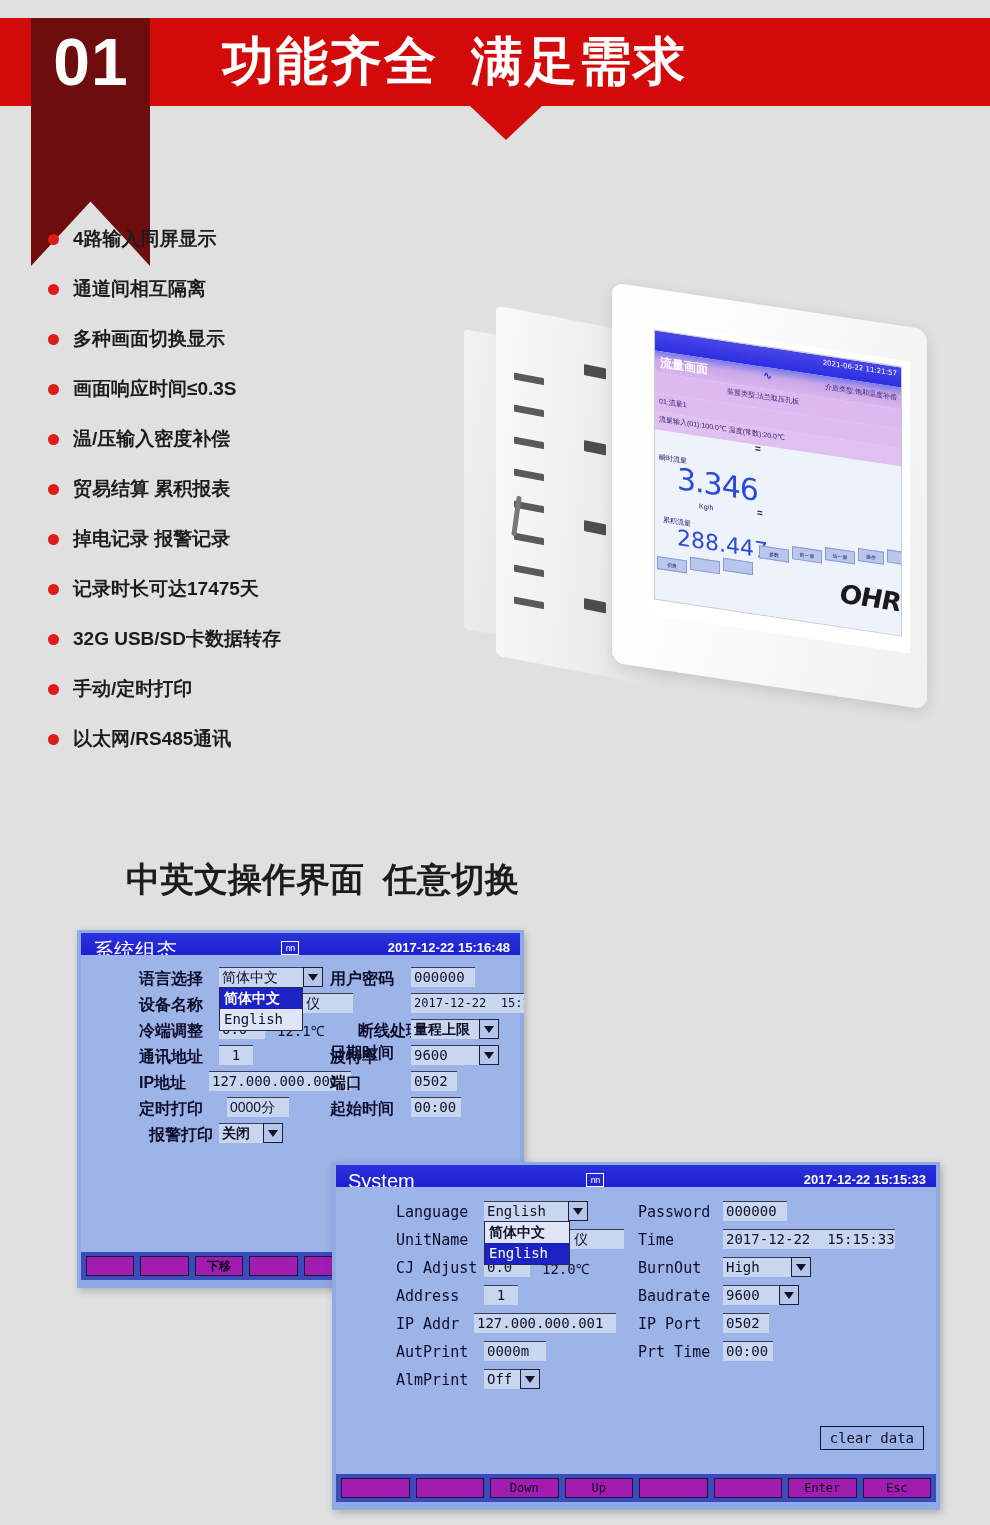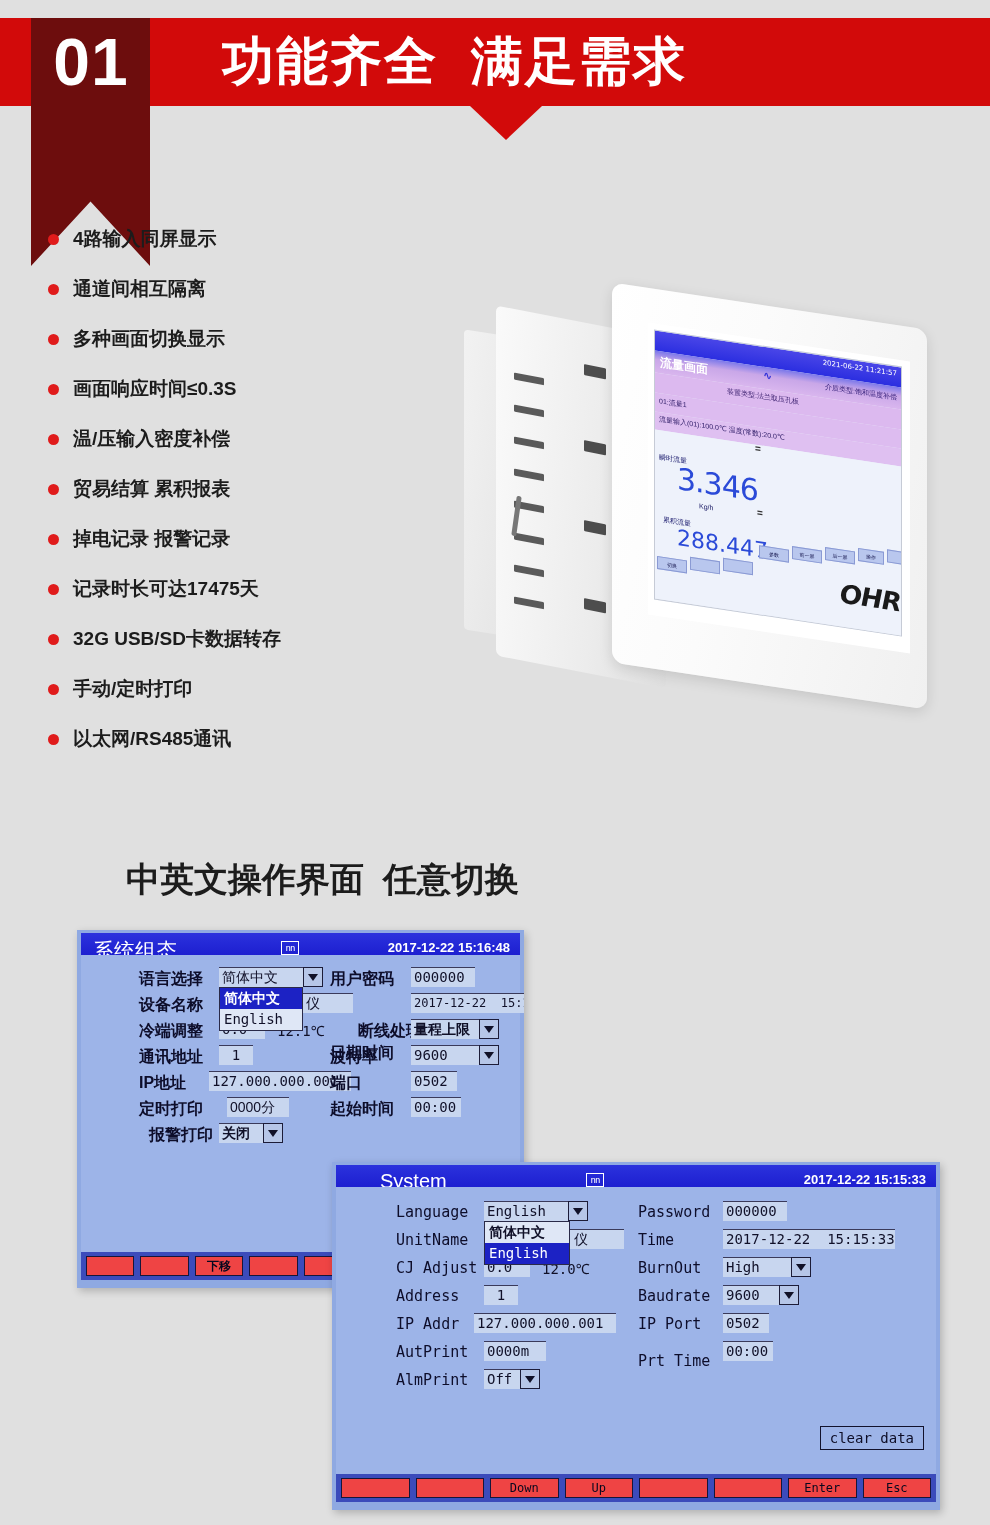--- a/index.html
+++ b/index.html
@@ -276,21 +276,21 @@
     height: 22px;
     background: linear-gradient(180deg,#2b32dd,#1d1fd0);
   }
   .tb-title {
     position: absolute;
     left: 12px; top: 4px;
     font-size: 21px;
     color: #ffffff;
     font-family: "Liberation Sans", sans-serif;
   }
-  .tb-title-en { font-family: "Liberation Sans", sans-serif; font-size:20px; top:5px;margin-left:32px;}
+  .tb-title-en { font-family: "Liberation Sans", sans-serif; font-size:20px; top:5px;}
   .tb-icon {
     position: absolute;
     top: 8px;
     width: 18px; height: 14px;
     border: 1px solid #ffffff;
     font-size: 9px; color:#ffffff; text-align:center; line-height:12px;
     letter-spacing:-1px;
   }
   .tb-stamp {
     position: absolute;
@@ -371,21 +371,21 @@
     width: 100%;
     height: 28px;
     background: #3b4bbb;
     display: flex;
     align-items: center;
     padding: 0 5px;
     gap: 6px;
   }
   .softkey {
     height: 20px;
-    background: #ef4444;
+    background: #a21caf;
     border: 1px solid #16163a;
     font-size: 12px;
     color: #08081e;
     text-align: center;
     line-height: 18px;
     flex: 1 1 0;
     white-space: pre;
   }
   .softkey.cnk { font-family: "Liberation Sans", sans-serif; font-weight: bold; }
   .clear-btn {
@@ -638,21 +638,21 @@
     <span class="fld-box" style="left:387px; top:70px; width:68px;">High</span>
     <span class="arrow-btn" style="left:455px; top:70px;"></span>
 
     <span class="fld-label" style="left:302px; top:100px;">Baudrate</span>
     <span class="fld-box" style="left:387px; top:98px; width:56px;">9600</span>
     <span class="arrow-btn" style="left:443px; top:98px;"></span>
 
     <span class="fld-label" style="left:302px; top:128px;">IP Port</span>
     <span class="fld-box" style="left:387px; top:126px; width:46px;">0502</span>
 
-    <span class="fld-label" style="left:302px; top:156px;margin-top:9px;">Prt Time</span>
+    <span class="fld-label" style="left:302px; top:156px;">Prt Time</span>
     <span class="fld-box" style="left:387px; top:154px; width:50px;">00:00</span>
 
     <div class="clear-btn">clear data</div>
 
     <div class="btnbar">
       <div class="softkey"></div>
       <div class="softkey"></div>
       <div class="softkey">Down</div>
       <div class="softkey">Up</div>
       <div class="softkey"></div>

